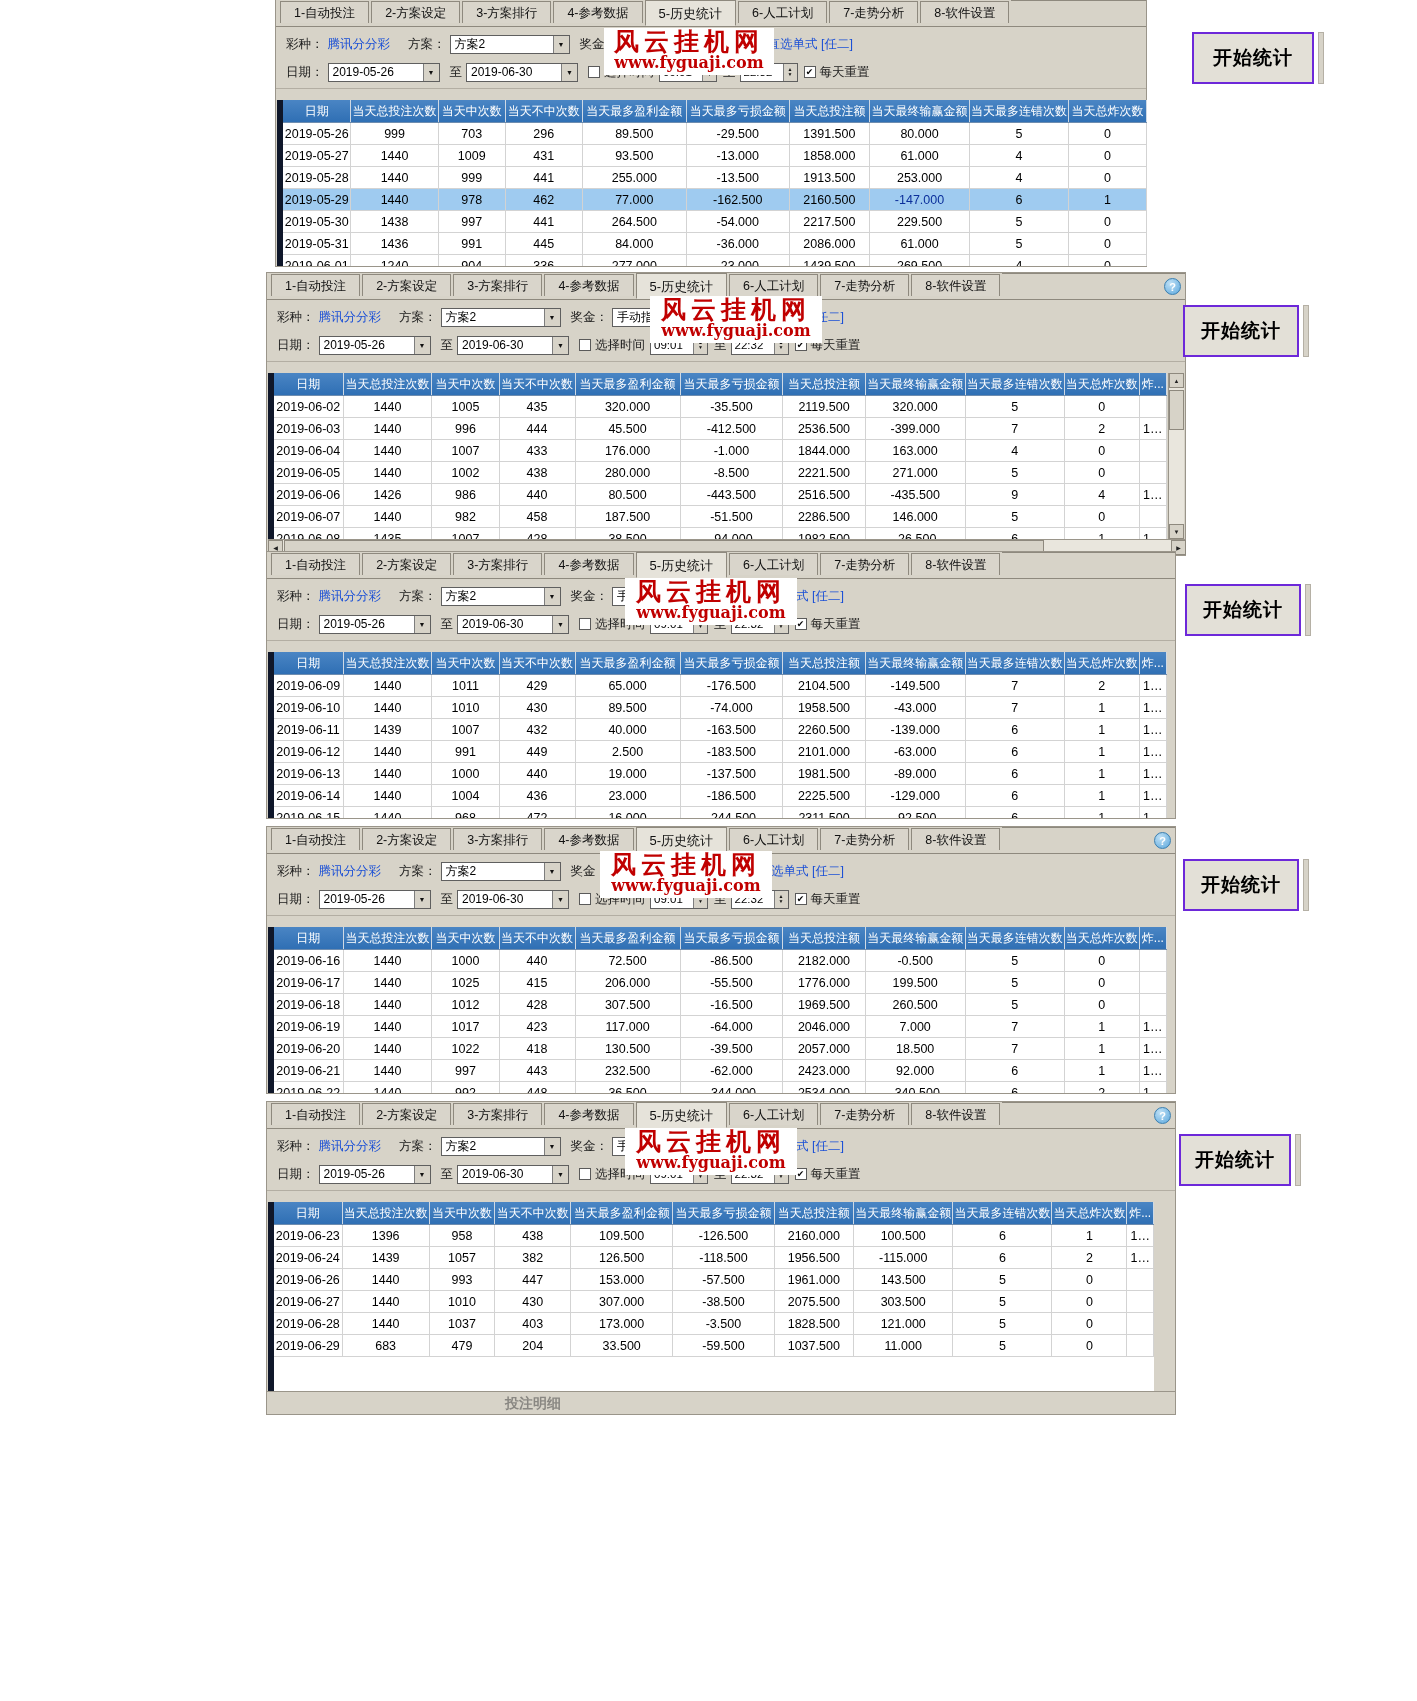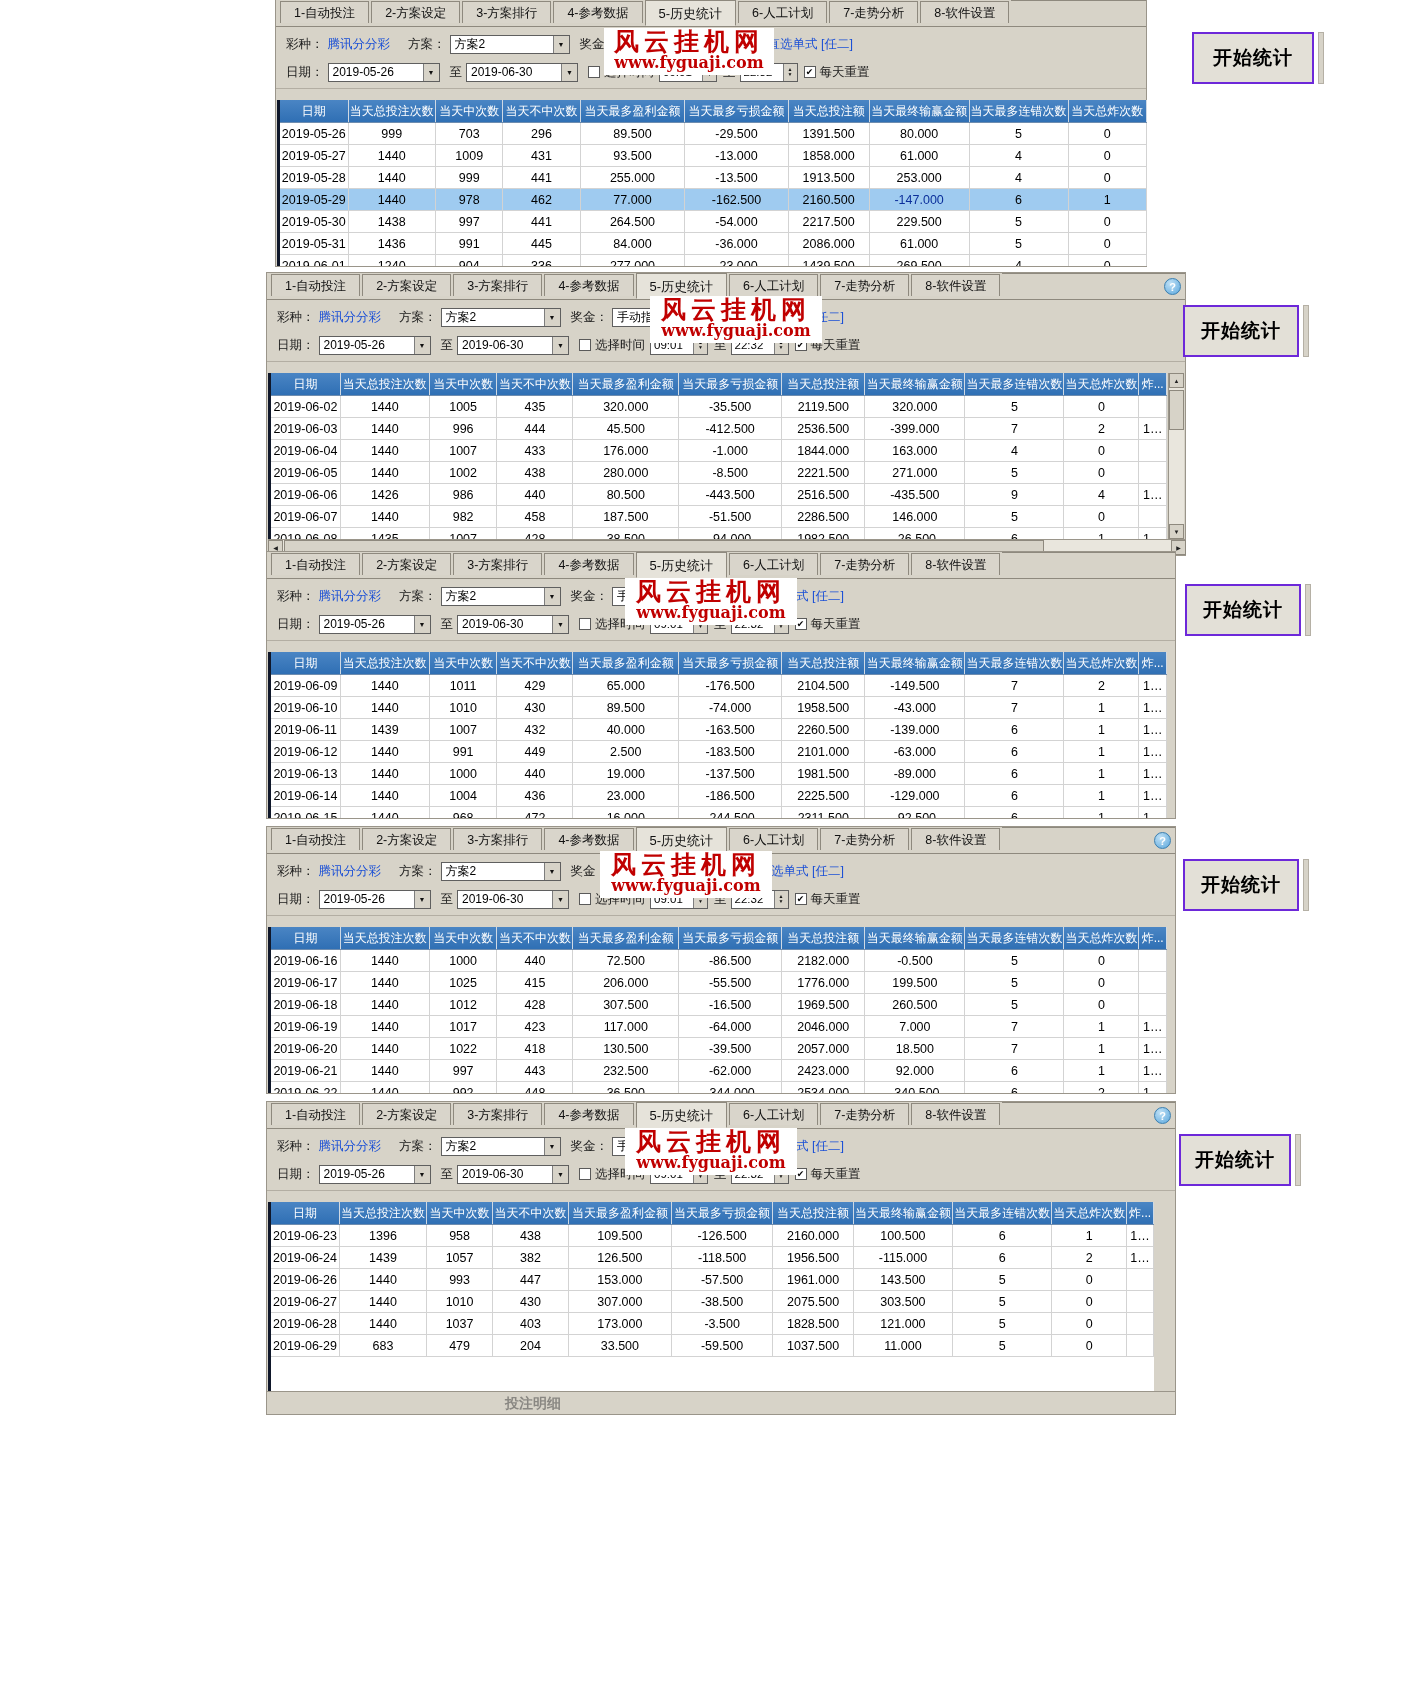--- a/index.html
+++ b/index.html
@@ -62,21 +62,21 @@
     font-size:19px;font-weight:bold;color:#000;letter-spacing:1px;box-sizing:border-box;
   }
   .tbfill{position:absolute;background:#d7d3c8;border:1px solid #b5b0a5;box-sizing:border-box;}
 
   
   .wm{position:absolute;background:#fff;border:0;text-align:center;z-index:40;padding:2px 0 3px 0;}
   .wm .l1{font-family:"DejaVu Serif","Liberation Serif",serif;color:#c00000;font-weight:bold;font-size:25px;letter-spacing:5px;line-height:23px;}
   .wm .l2{font-family:"DejaVu Serif","Liberation Serif",serif;color:#c00000;font-weight:bold;font-size:16px;line-height:19px;}
 
   
-  .grid{position:absolute;background:#fff;overflow:hidden;box-sizing:border-box;border-left:3px solid #0f172a;}
+  .grid{position:absolute;background:#fff;overflow:hidden;box-sizing:border-box;border-left:6px solid #0f172a;}
   table.g{border-collapse:collapse;table-layout:fixed;}
   table.g th{
     background:linear-gradient(#4a85c4,#2f6fb4);
     color:#fff;font-size:12px;font-weight:normal;height:22px;
     border-right:1px solid #cfd9e4;border-bottom:1px solid #6e8db0;
     text-align:center;white-space:nowrap;overflow:hidden;padding:0 1px;
   }
   table.g td{
     height:21px;font-size:12.5px;color:#000;text-align:center;
     border-right:1px solid #d3d3d3;border-bottom:1px solid #d3d3d3;

